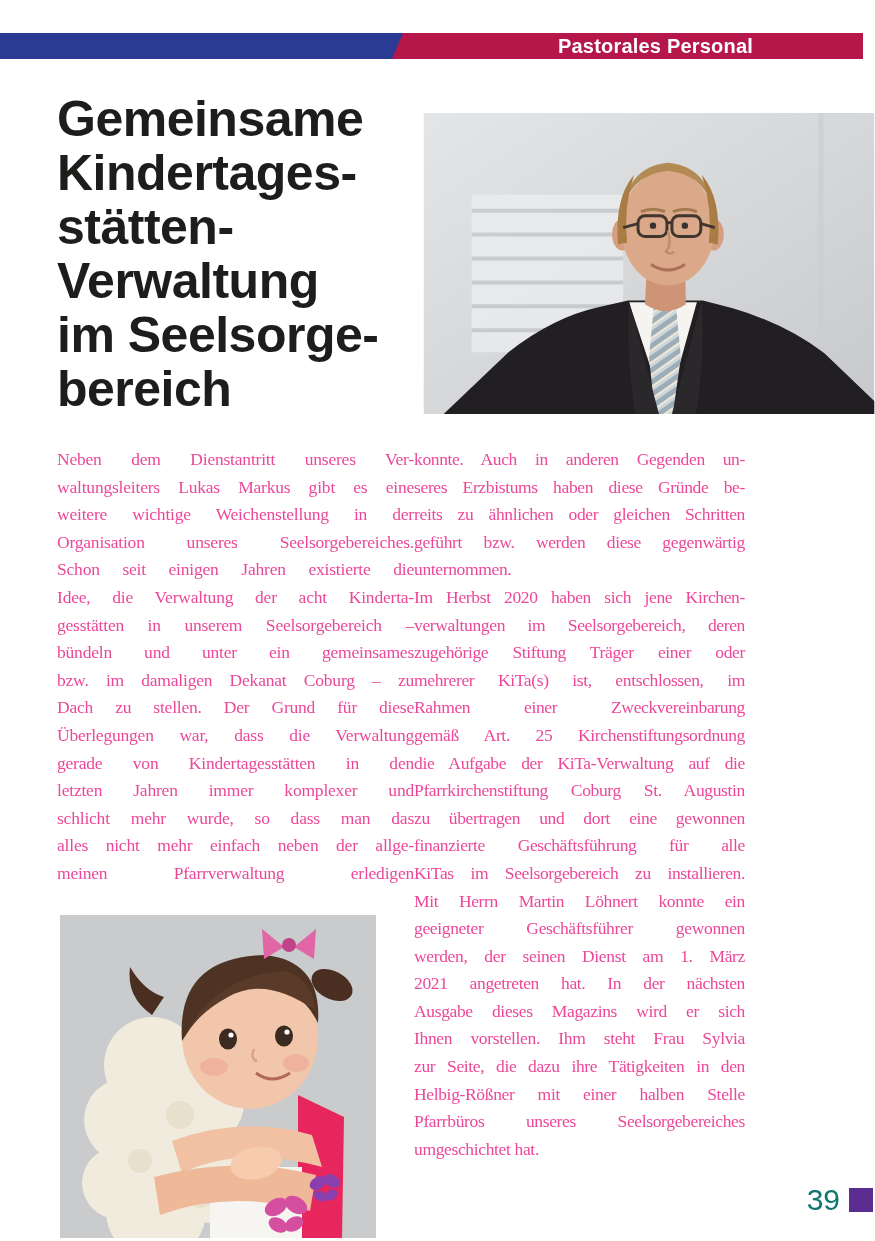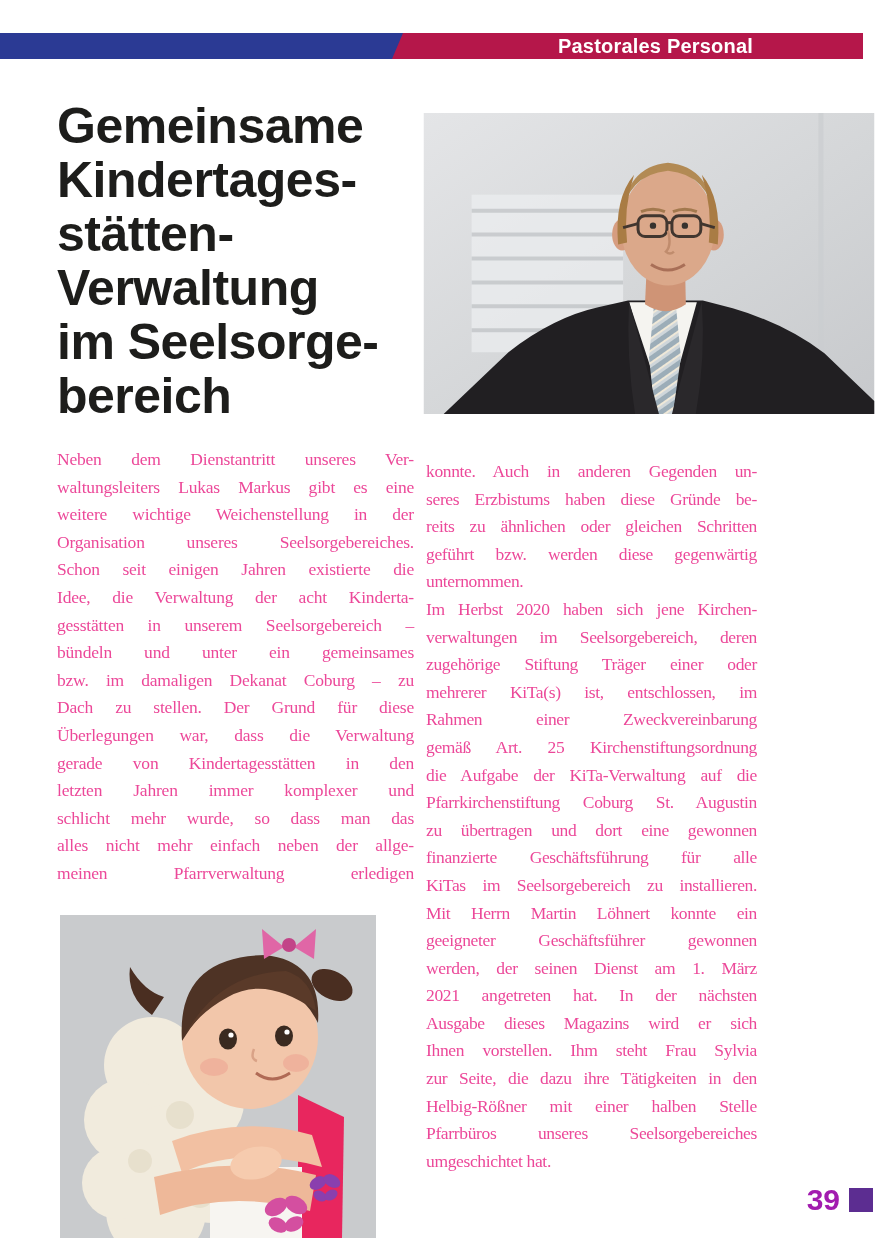--- a/index.html
+++ b/index.html
@@ -16,41 +16,41 @@
   .topbar-red .seclabel {
     color:#ffffff; font-weight:bold; font-size:20px; letter-spacing:0.2px;
     transform:translateX(28px);
   }
   .topbar-blue {
     position:absolute; left:0; top:0; width:403px; height:26px; background:#2b3a94;
     clip-path:polygon(0 0, 100% 0, calc(100% - 11px) 100%, 0 100%);
   }
   
   .title {
-    position:absolute; left:57px; top:99px; width:372px;
+    position:absolute; left:57px; top:92px; width:372px;
     font-size:50px; line-height:54px; font-weight:bold; color:#1d1d1b;
     white-space:pre-line; letter-spacing:-0.5px;
   }
   
   .portrait { position:absolute; left:423px; top:113px; width:452px; height:301px; }
   .childphoto { position:absolute; left:60px; top:915px; width:316px; height:323px; }
   .portrait svg, .childphoto svg { display:block; width:100%; height:100%; }
   
   .col {
     position:absolute; top:446px; color:#ec4899;
     font-family:"Liberation Serif", serif; font-size:17.5px; line-height:27.6px;
   }
   .col-left  { left:57px;  width:357px; letter-spacing:-0.2px; }
-  .col-right { left:426px; width:331px; letter-spacing:-0.35px;margin-top:12px; }
+  .col-right { left:414px; width:331px; letter-spacing:-0.35px; }
   .bline { text-align:justify; text-align-last:justify; white-space:nowrap; }
   .bline.pend { text-align-last:left; }
   
   .pagenum {
     position:absolute; left:770px; top:1183px; width:70px; text-align:right;
-    font-size:30px; font-weight:bold; color:#a21caf;
+    font-size:30px; font-weight:normal; color:#0f766e;
   }
   .cornersq { position:absolute; left:849px; top:1188px; width:24px; height:24px; background:#5c2d91; }
 </style>
 </head>
 <body>
 
 <div class="page">
 
   <div class="topbar">
     <div class="topbar-red" style="background-color: rgb(181, 23, 74);">

